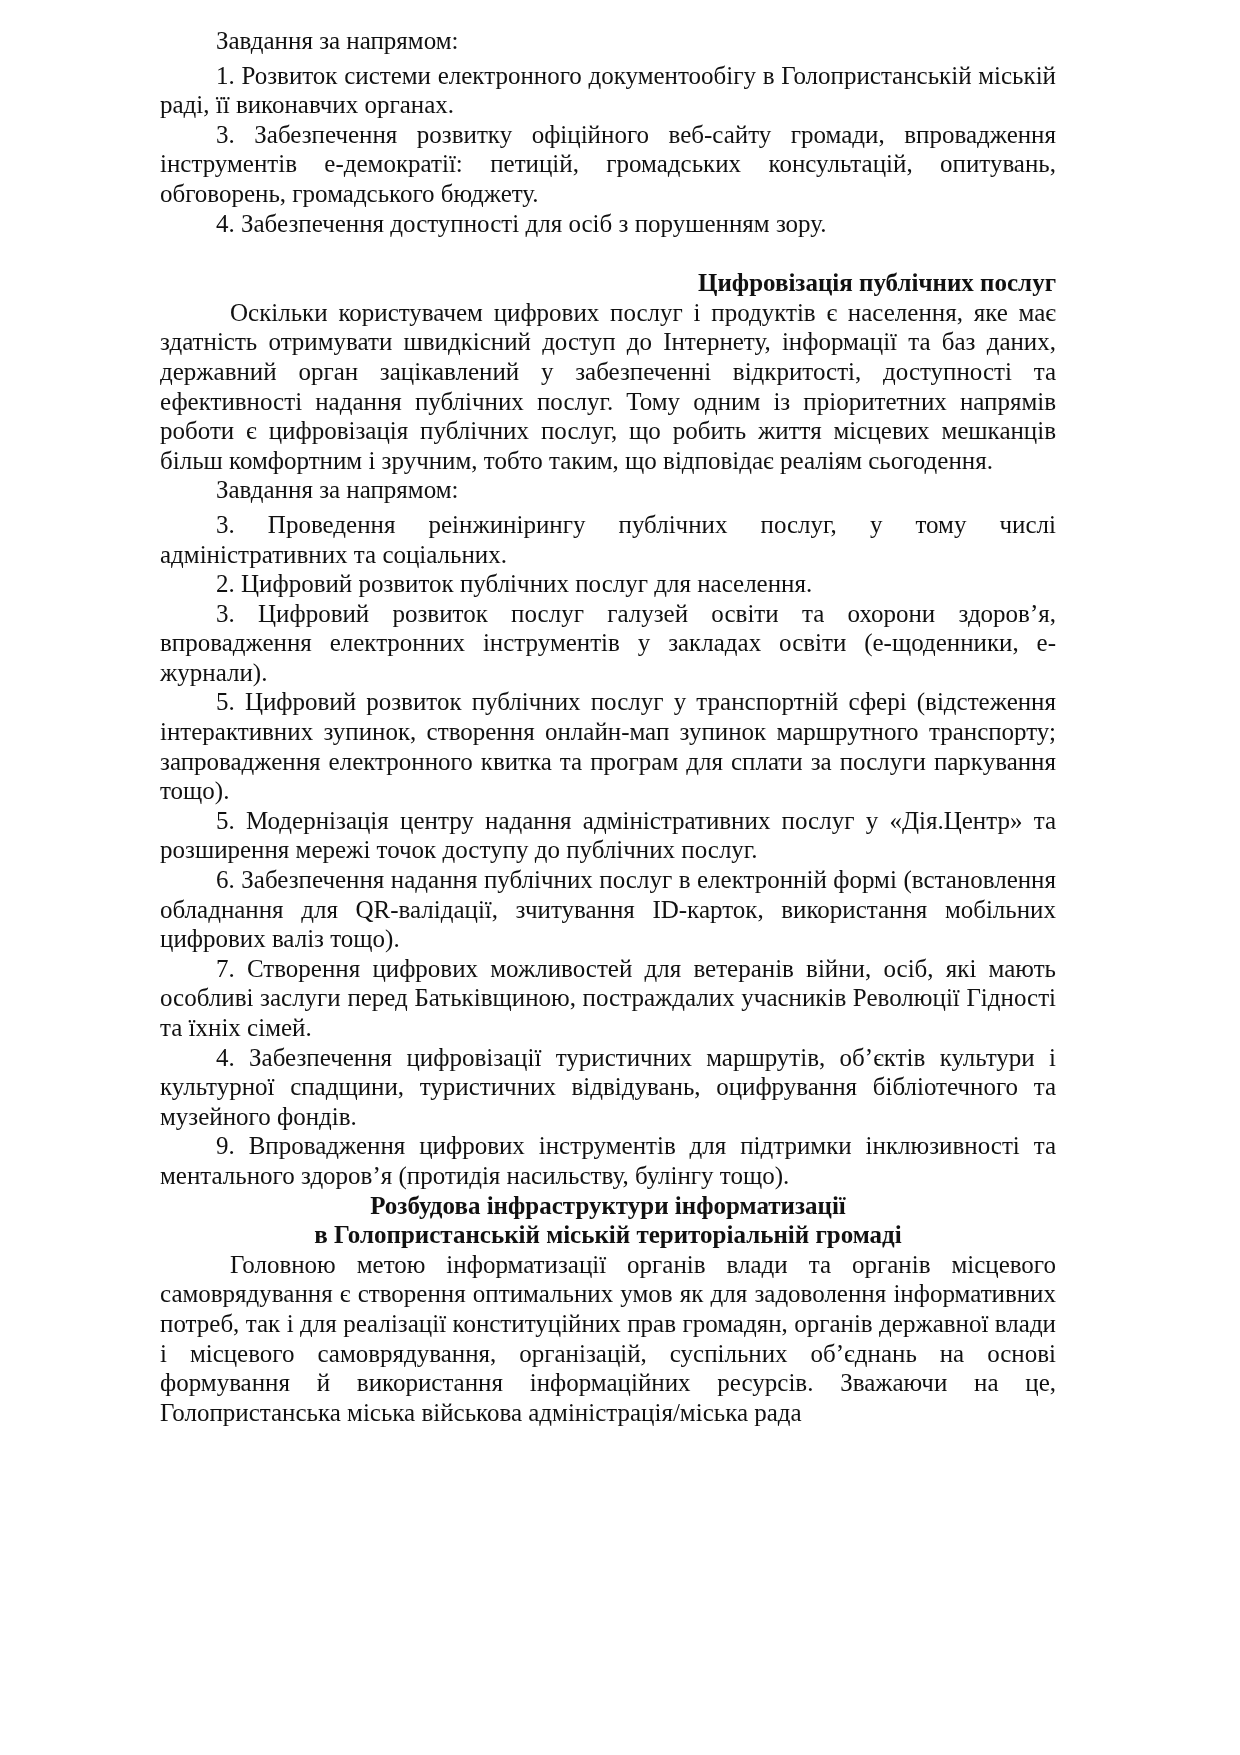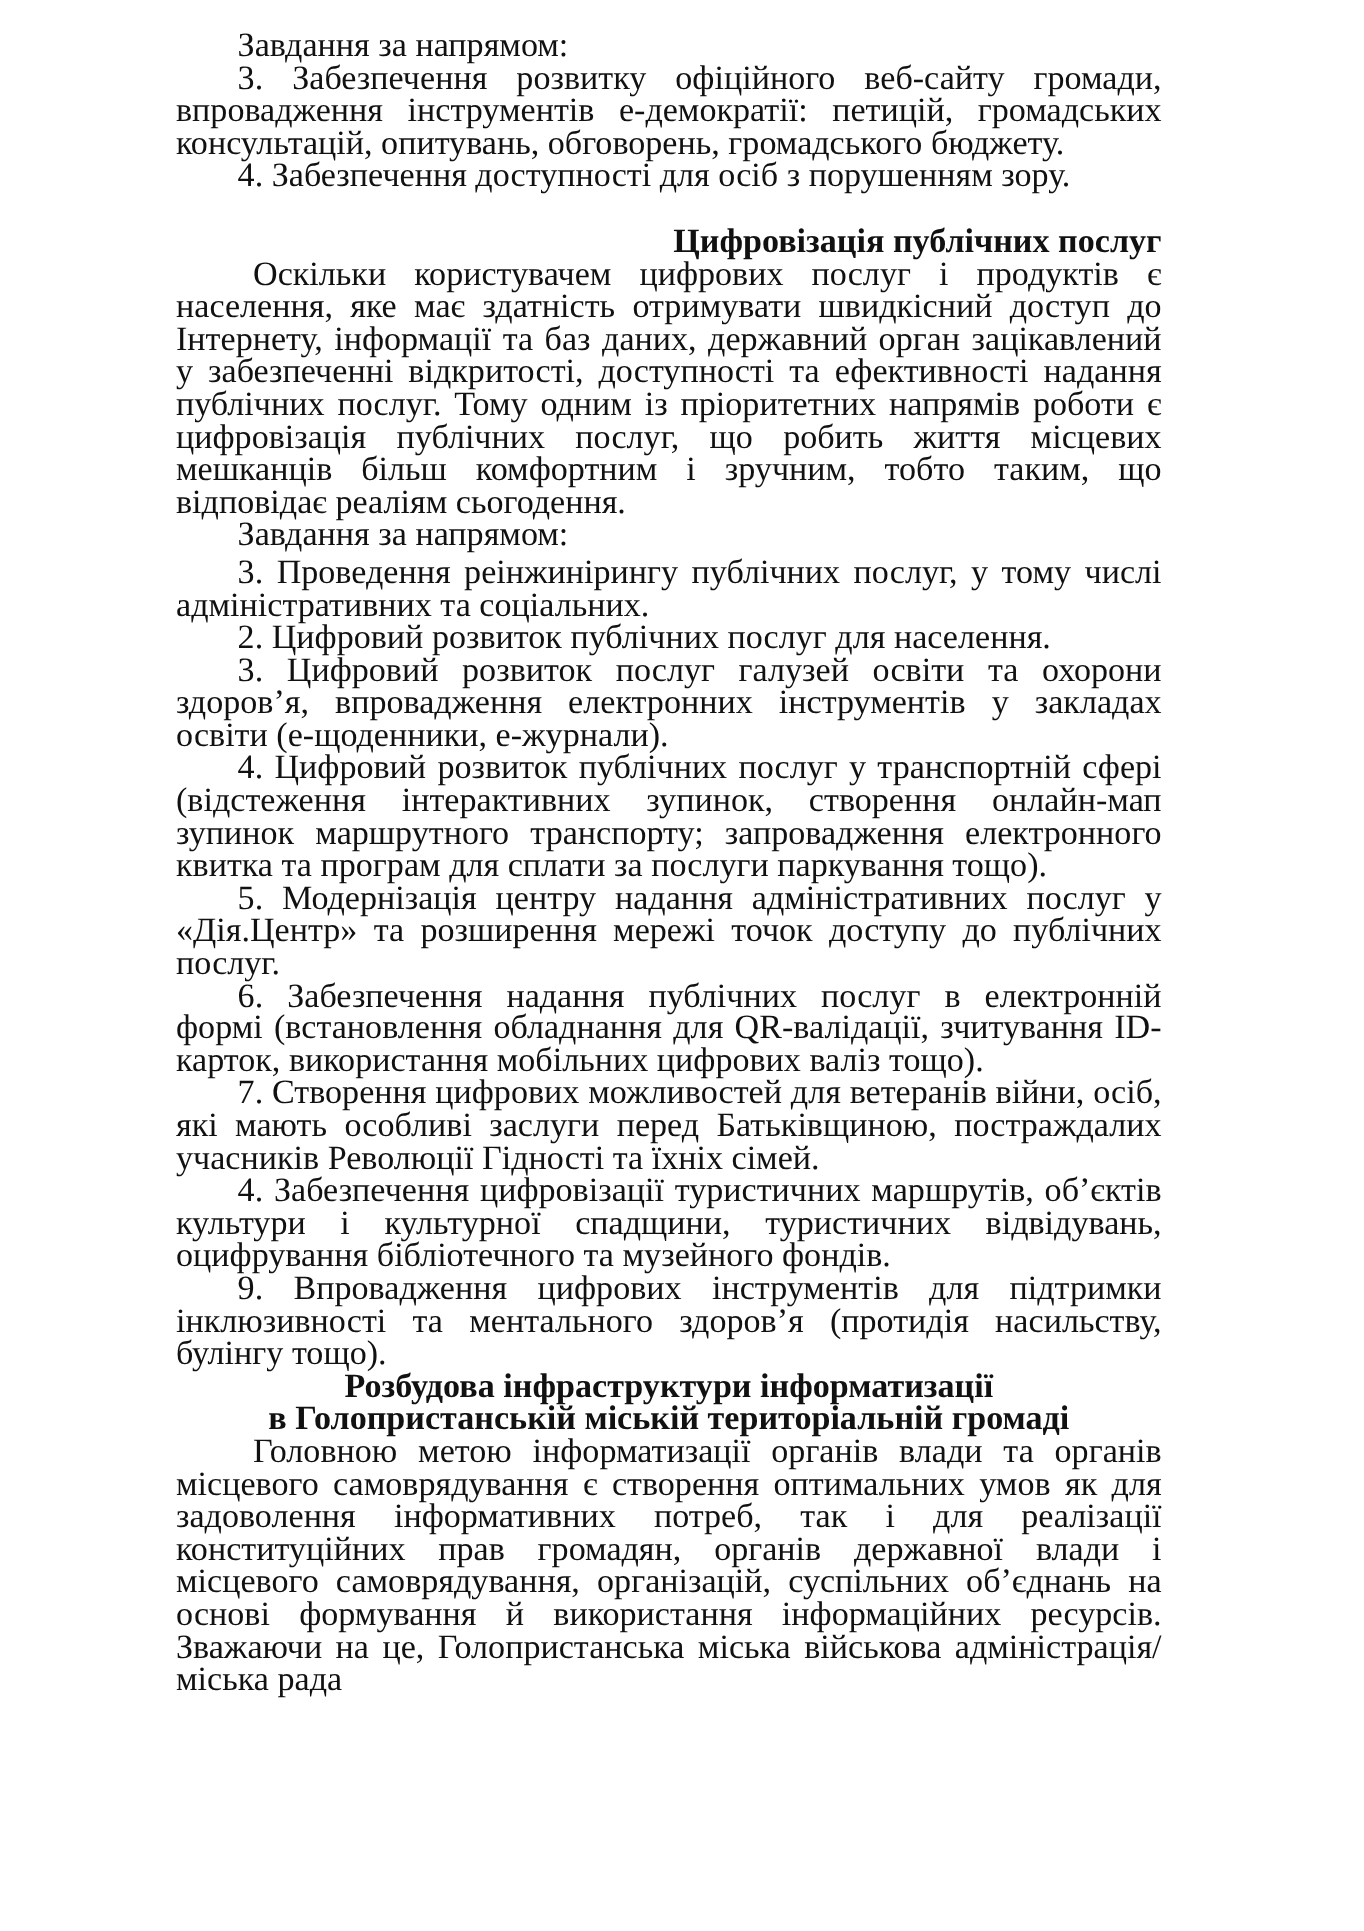--- a/index.html
+++ b/index.html
@@ -1,46 +1,47 @@
 <!DOCTYPE html>
 <html><head>
 <meta charset="utf-8">
 <style>
   html, body { margin: 0; padding: 0; background: #ffffff; }
   body { width: 1240px; height: 1755px; position: relative; overflow: hidden; }
   .page {
     position: absolute; left: 160px; top: 26px; width: 896px;
-    font-family: "Liberation Serif", serif; font-size: 31px; line-height: 29.6px;
+    font-family: "Liberation Serif", serif; font-size: 25px; line-height: 29.6px;
     color: #111111; text-align: justify;
   }
   .p { margin: 0; text-indent: 56px; }
   .li { margin: 0; text-indent: 56px; }
   .gap-s { margin-top: 5px; }
   .h { text-align: center; font-weight: bold; margin: 0; text-indent: 0; }
   .h.first { margin-top: 30px; }
   .h.second { }
   .intro { text-indent: 70px; }
   .h-left { padding-left: 290px; text-align: right; }
 </style>
 </head>
 <body>
 
 <div class="page">
 
   <p class="p">Завдання за напрямом:</p>
+  <p class="li gap-s">1. Розвиток системи електронного документообігу в Голопристанській міській раді, її виконавчих органах.</p>
   <p class="li">3. Забезпечення розвитку офіційного веб-сайту громади, впровадження інструментів е-демократії: петицій, громадських консультацій, опитувань, обговорень, громадського бюджету.</p>
   <p class="li">4. Забезпечення доступності для осіб з порушенням зору.</p>
 
   <p class="h first h-left">Цифровізація публічних послуг</p>
   <p class="p intro">Оскільки користувачем цифрових послуг і продуктів є населення, яке має здатність отримувати швидкісний доступ до Інтернету, інформації та баз даних, державний орган зацікавлений у забезпеченні відкритості, доступності та ефективності надання публічних послуг. Тому одним із пріоритетних напрямів роботи є цифровізація публічних послуг, що робить життя місцевих мешканців більш комфортним і зручним, тобто таким, що відповідає реаліям сьогодення.</p>
   <p class="p">Завдання за напрямом:</p>
   <p class="li gap-s">3. Проведення реінжинірингу публічних послуг, у тому числі адміністративних та соціальних.</p>
   <p class="li">2. Цифровий розвиток публічних послуг для населення.</p>
   <p class="li">3. Цифровий розвиток послуг галузей освіти та охорони здоров’я, впровадження електронних інструментів у закладах освіти (е-щоденники, е-журнали).</p>
-  <p class="li">4. Цифровий розвиток публічних послуг у транспортній сфері (відстеження інтерактивних зупинок, створення онлайн-мап зупинок маршрутного транспорту; запровадження електронного квитка та програм для сплати за послуги паркування тощо).</p>
+  <p class="li">5. Цифровий розвиток публічних послуг у транспортній сфері (відстеження інтерактивних зупинок, створення онлайн-мап зупинок маршрутного транспорту; запровадження електронного квитка та програм для сплати за послуги паркування тощо).</p>
   <p class="li">5. Модернізація центру надання адміністративних послуг у «Дія.Центр» та розширення мережі точок доступу до публічних послуг.</p>
   <p class="li">6. Забезпечення надання публічних послуг в електронній формі (встановлення обладнання для QR-валідації, зчитування ID-карток, використання мобільних цифрових валіз тощо).</p>
   <p class="li">7. Створення цифрових можливостей для ветеранів війни, осіб, які мають особливі заслуги перед Батьківщиною, постраждалих учасників Революції Гідності та їхніх сімей.</p>
   <p class="li">4. Забезпечення цифровізації туристичних маршрутів, об’єктів культури і культурної спадщини, туристичних відвідувань, оцифрування бібліотечного та музейного фондів.</p>
   <p class="li">9. Впровадження цифрових інструментів для підтримки інклюзивності та ментального здоров’я (протидія насильству, булінгу тощо).</p>
 
   <p class="h second">Розбудова інфраструктури інформатизації</p>
   <p class="h">в Голопристанській міській територіальній громаді</p>
   <p class="p intro">Головною метою інформатизації органів влади та органів місцевого самоврядування є створення оптимальних умов як для задоволення інформативних потреб, так і для реалізації конституційних прав громадян, органів державної влади і місцевого самоврядування, організацій, суспільних об’єднань на основі формування й використання інформаційних ресурсів. Зважаючи на це, Голопристанська міська військова адміністрація/міська рада</p>
 

